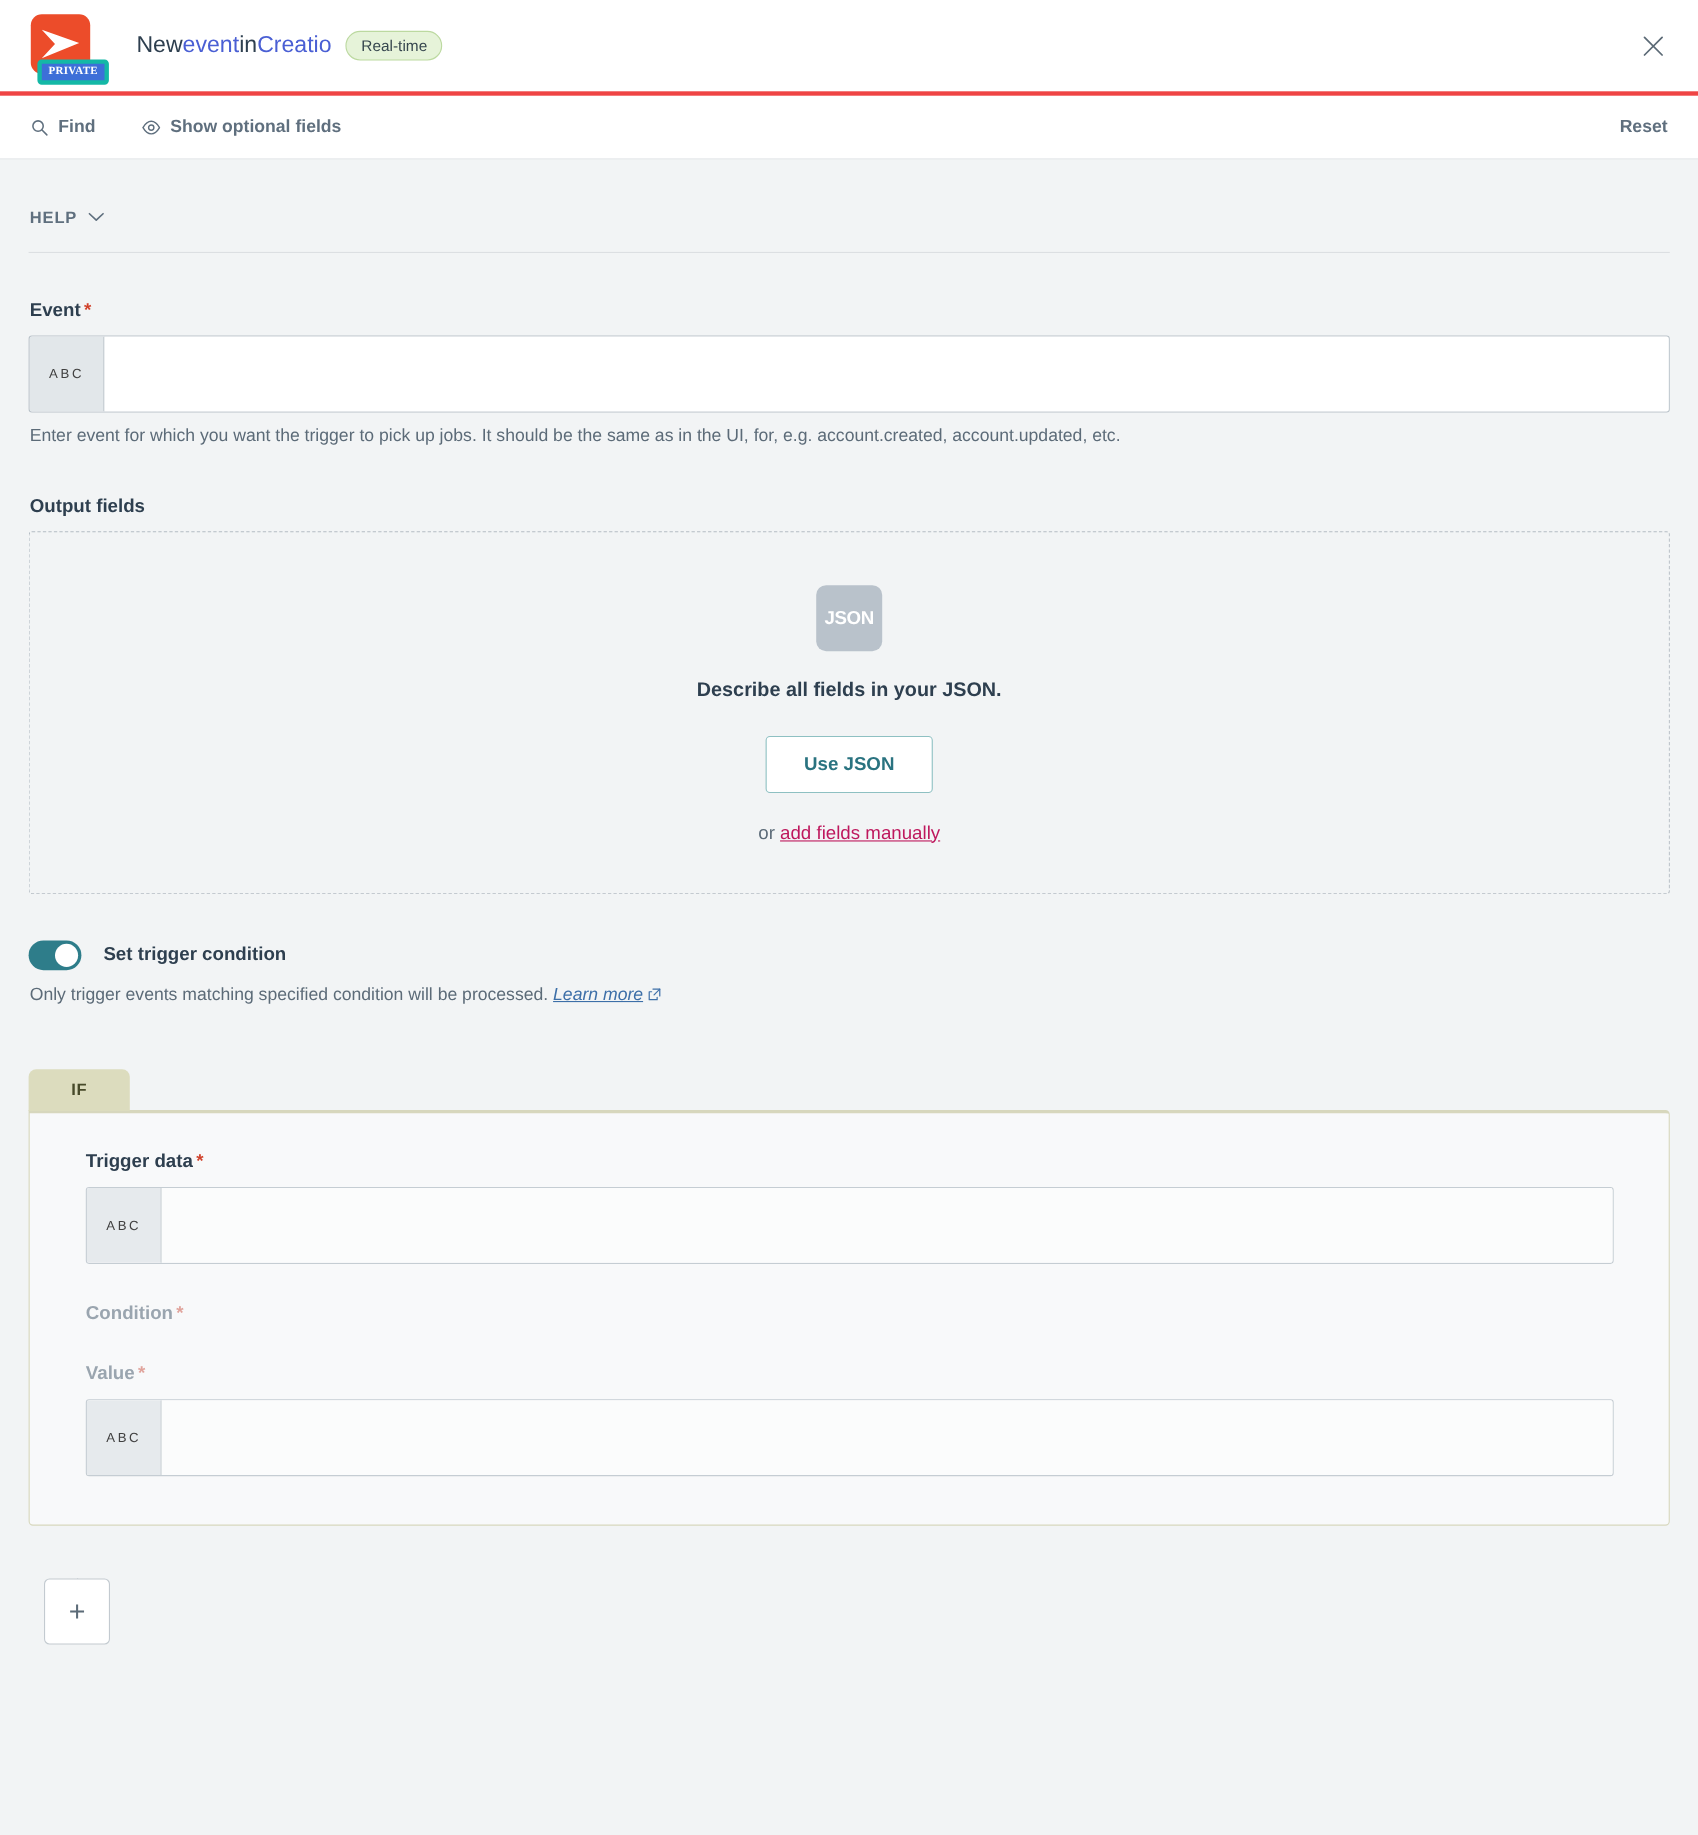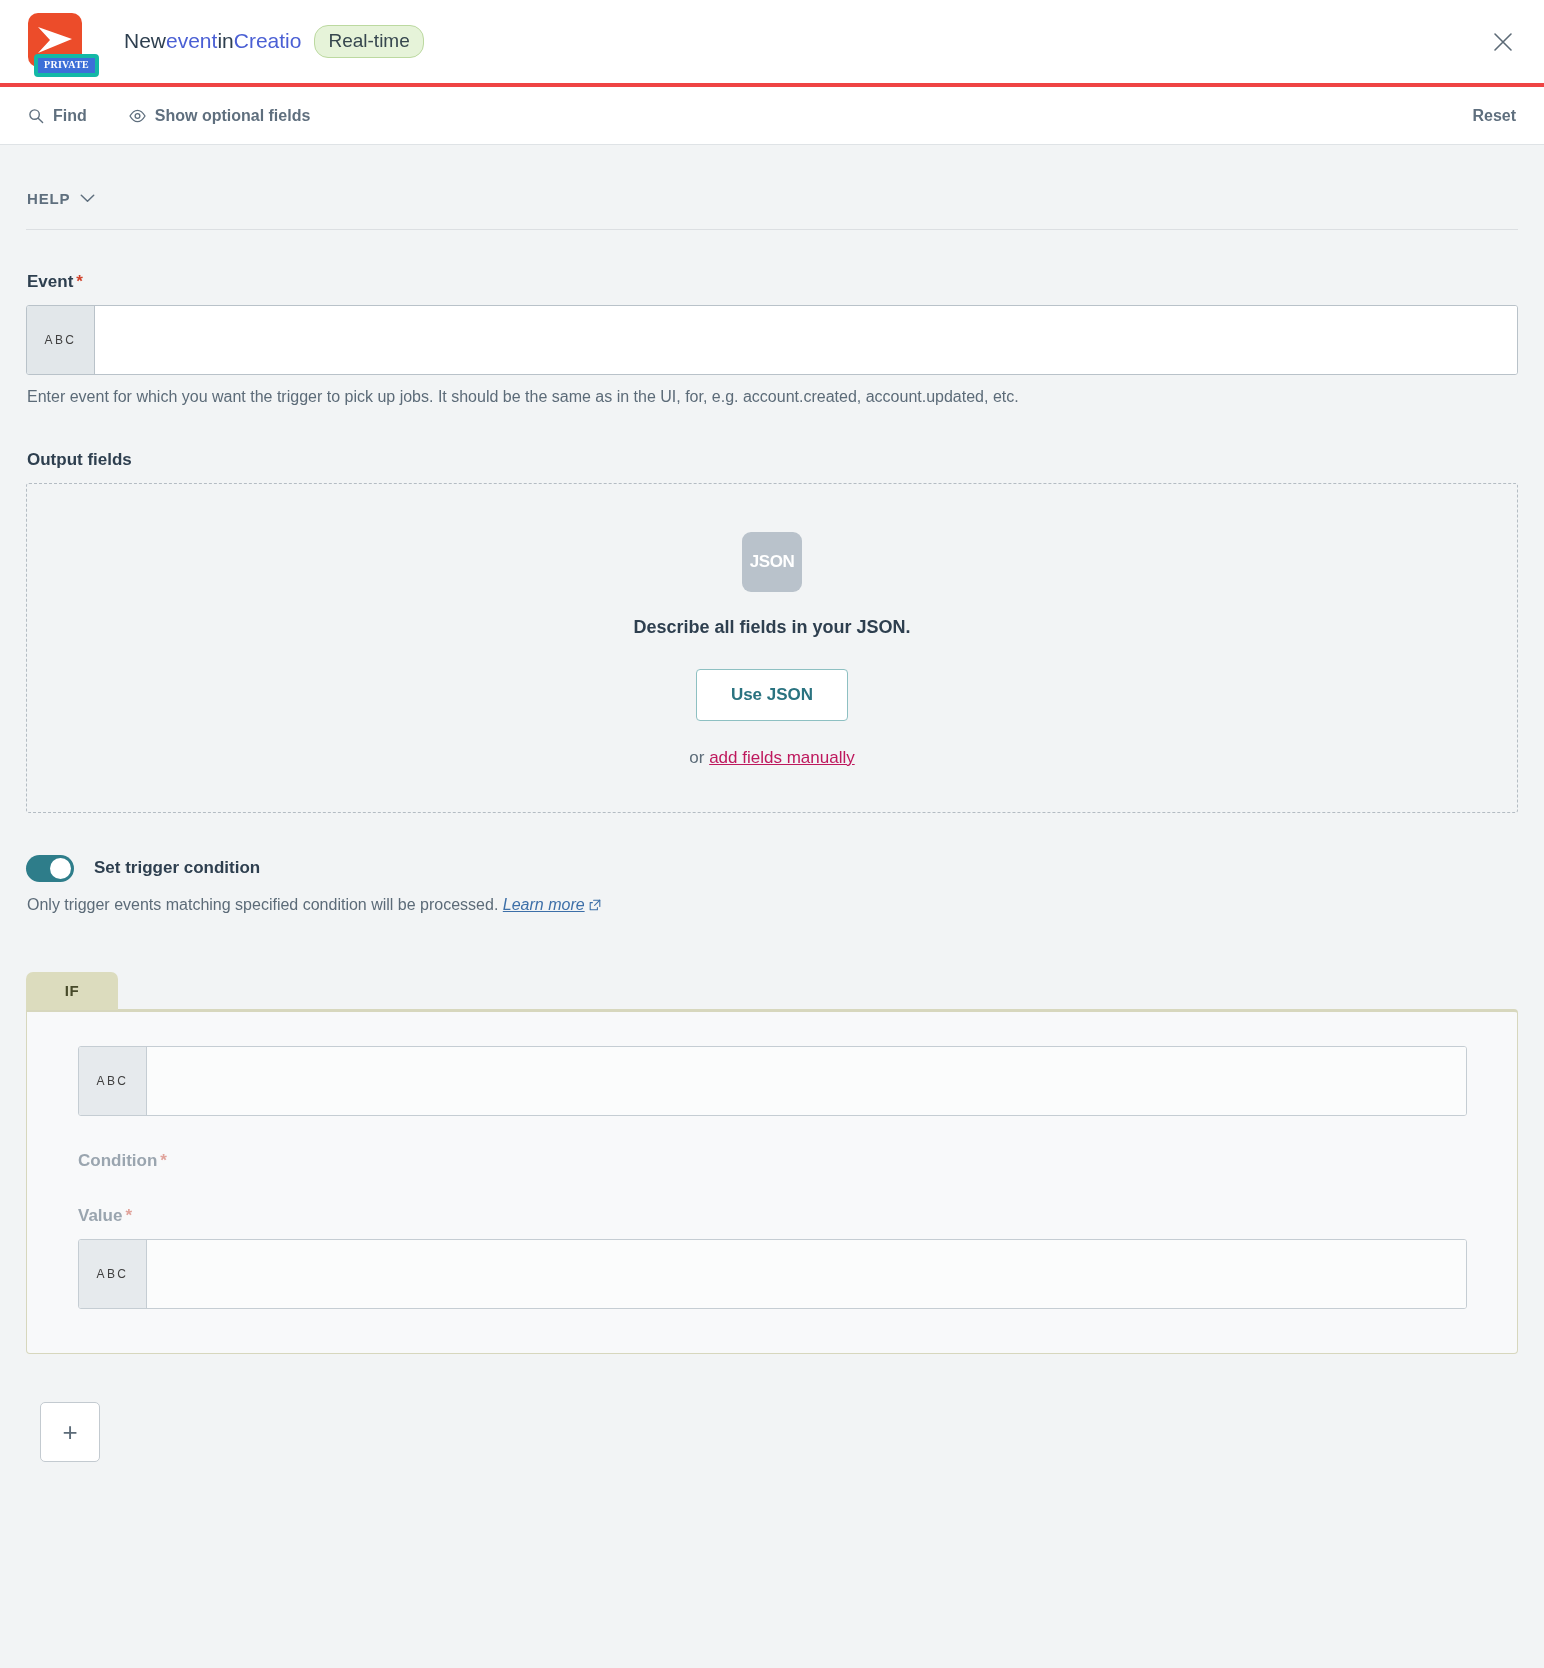--- a/index.html
+++ b/index.html
@@ -58,21 +58,21 @@
     gap: 0;
     white-space: nowrap;
   }
   .header-title .plain { color: #2e3f4f; }
   .header-title .accent { color: #4a5fd4; }
   .realtime-badge {
     margin-left: 13px;
     background: #e6f3d9;
     border: 1px solid #bcd9a0;
     color: #37474f;
-    font-size: 19px;
+    font-size: 14px;
     padding: 4px 13px 5px;
     border-radius: 14px;
     line-height: 1.2;
   }
   .close-btn {
     position: absolute;
     right: 24px; top: 50%;
     transform: translateY(-50%);
     width: 34px; height: 34px;
     display: flex; align-items: center; justify-content: center;
@@ -440,20 +440,23 @@
         <path d="M10.8 1.2 L5.6 6.4" stroke="#3d6fa8" stroke-width="1.1" fill="none" stroke-linecap="round"></path>
         <path d="M8.4 8.6 V10.8 H1.2 V3.6 H3.4" stroke="#3d6fa8" stroke-width="1.1" fill="none" stroke-linecap="round" stroke-linejoin="round"></path>
       </svg>
     </span>
   </div>
 
   <div class="if-block">
     <div class="if-tab">IF</div>
     <div class="if-body">
 
+      <div class="sub-label">
+        <span>Trigger data</span><span class="req">*</span>
+      </div>
       <div class="input-shell soft">
         <div class="abc-box">ABC</div>
         <div class="input-area"></div>
       </div>
 
       <div class="sub-label muted field-gap">
         <span>Condition</span><span class="req">*</span>
       </div>
 
       <div class="sub-label muted field-gap">

